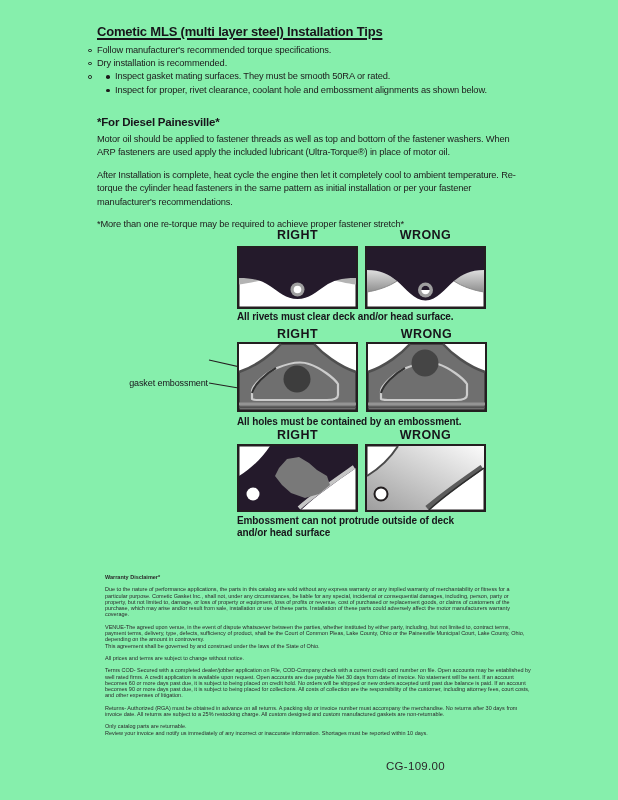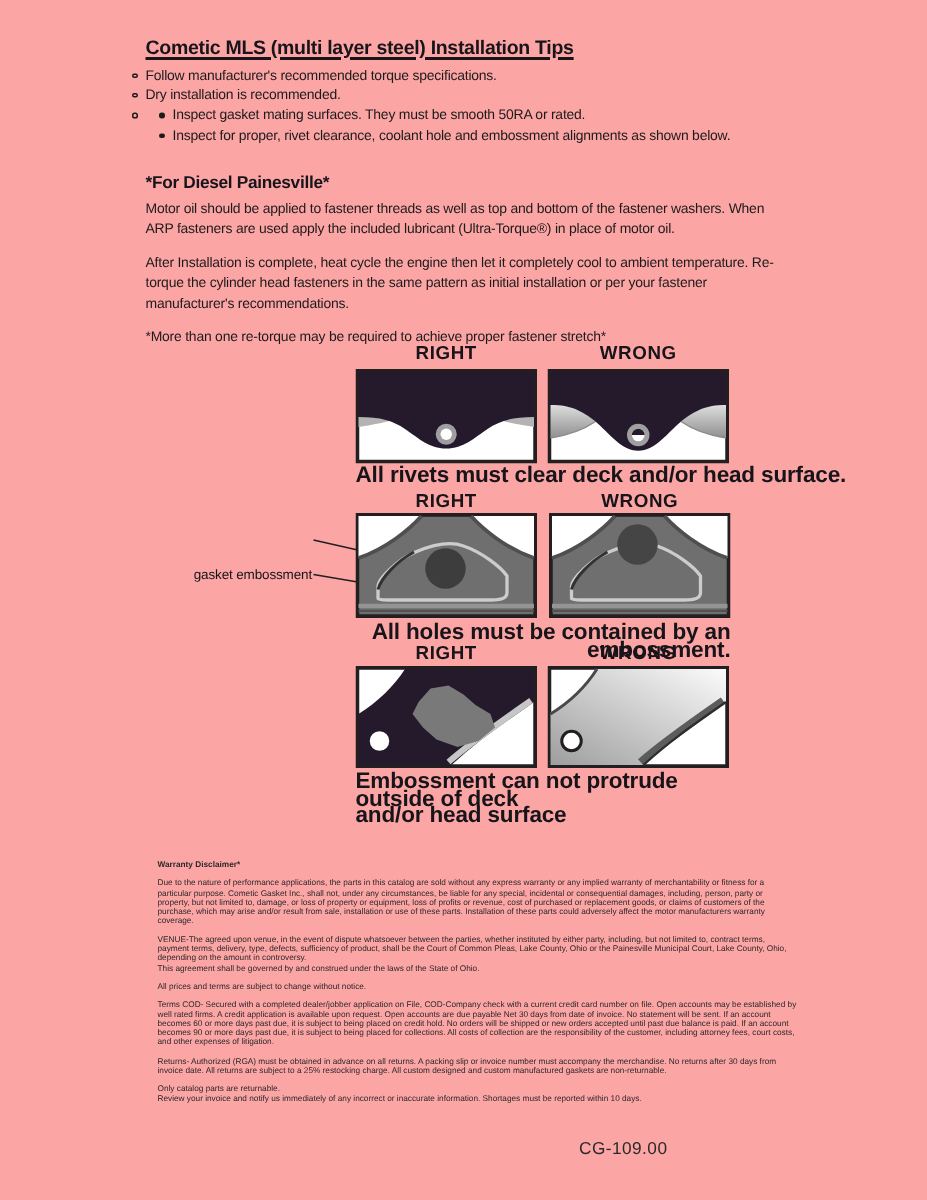--- a/index.html
+++ b/index.html
@@ -1,18 +1,18 @@
 <!DOCTYPE html>
 <html><head>
 <meta charset="utf-8">
 <style>
   * { margin:0; padding:0; box-sizing:border-box; }
   html,body { background:#ffffff; }
   body { font-family:"Liberation Sans", sans-serif; color:#1d1a1b; }
-  .page { position:relative; width:618px; height:800px; background:#fca5a5; overflow:hidden; }
+  .page { position:relative; width:618px; height:800px; background:#86efac; overflow:hidden; }
 
   .title { position:absolute; left:97px; top:24px; font-size:13px; font-weight:bold;
            letter-spacing:-0.2px; text-decoration:underline; text-underline-offset:2px;
            text-decoration-thickness:1.5px; color:#17141a; }
 
   .tips { position:absolute; left:88px; top:44px; width:470px; font-size:9.3px;
           letter-spacing:-0.15px; line-height:13.2px; }
   .tip-row { display:flex; }
   .tip-row .marker { width:9px; flex:0 0 9px; position:relative; }
   .marker .circ { position:absolute; left:0; top:4.6px; width:3.5px; height:3.5px;
@@ -24,21 +24,21 @@
   .diesel-heading { position:absolute; left:97px; top:116px; font-size:11.5px; font-weight:bold;
                     letter-spacing:-0.2px; color:#17141a; }
   .para { position:absolute; left:97px; width:430px; font-size:9.3px; letter-spacing:-0.15px;
           line-height:13.4px; }
   .para.p1 { top:133px; }
   .para.p2 { top:169px; }
   .para.p3 { top:218px; }
 
   .panel-label { position:absolute; width:121px; text-align:center; font-size:12.5px;
                  font-weight:600; letter-spacing:0.4px; color:#17141a; }
-  .fig-caption { position:absolute; font-size:15px; font-weight:600; letter-spacing:-0.1px;
+  .fig-caption { position:absolute; font-size:10px; font-weight:600; letter-spacing:-0.1px;
                  line-height:11.5px; color:#17141a; }
   .panel { position:absolute; }
   .panel svg { display:block; }
 
   .callout { position:absolute; left:100px; width:108px; text-align:right; font-size:9px;
              letter-spacing:-0.1px; line-height:10.5px; color:#17141a; }
   .callout.c1 { top:343px; }
   .callout.c2 { top:378px; }
   .leader-overlay { position:absolute; left:205px; top:350px; }
 
@@ -162,21 +162,21 @@
       <path d="M44,2 C36,11 20,24 2,30" stroke="#4f4f4f" stroke-width="2.5" fill="none"></path>
       <path d="M77,2 C85,11 101,24 119,30" stroke="#4f4f4f" stroke-width="2.5" fill="none"></path>
       <rect x="2" y="60.5" width="117" height="3" fill="#949494"></rect>
       <rect x="2" y="64.5" width="117" height="1.5" fill="#525252"></rect>
       <path d="M15,57 L15,49 C15,44 28,31 40,26 C52,21 64,19 72,22 C84,26 97,36 101,42 L101,53 C101,57 97,58 90,58 L22,58 C17,58 15,57.5 15,57 Z" stroke="#cccccc" stroke-width="2.2" fill="none"></path>
       <path d="M15,51 C17,43 28,32 39,26" stroke="#323232" stroke-width="2" fill="none"></path>
       <circle cx="59" cy="21" r="13.5" fill="#454545"></circle>
     </svg>
   </div>
 
-  <div class="fig-caption" style="left:237px; top:416px; width:250px; text-align:right;">All holes must be contained by an embossment.</div>
+  <div class="fig-caption" style="left:237px; top:416px; width:250px; text-align:left;">All holes must be contained by an embossment.</div>
 
   <div class="panel-label" style="left:237px; top:428px;">RIGHT</div>
   <div class="panel-label" style="left:365px; top:428px;">WRONG</div>
 
   <div class="panel" style="left:237px; top:444px;">
     <svg width="121" height="68" viewBox="0 0 121 68">
       <rect x="1.25" y="1.25" width="118.5" height="65.5" fill="#ffffff" stroke="#231f20" stroke-width="2.5"></rect>
       <path d="M33,2 H119 V24 C99,38 80,51 64,66 H2 V32 C15,24 26,13 33,2 Z" fill="#241a2b"></path>
       <path d="M62,64 C78,50 97,37 117,23" stroke="#c6c6c6" stroke-width="4" fill="none"></path>
       <path d="M42,24 L50,15 L62,13 L72,19 L80,26 L90,32 L93,41 L82,50 L68,54 L54,49 L45,41 L38,32 Z" fill="#797979"></path>

